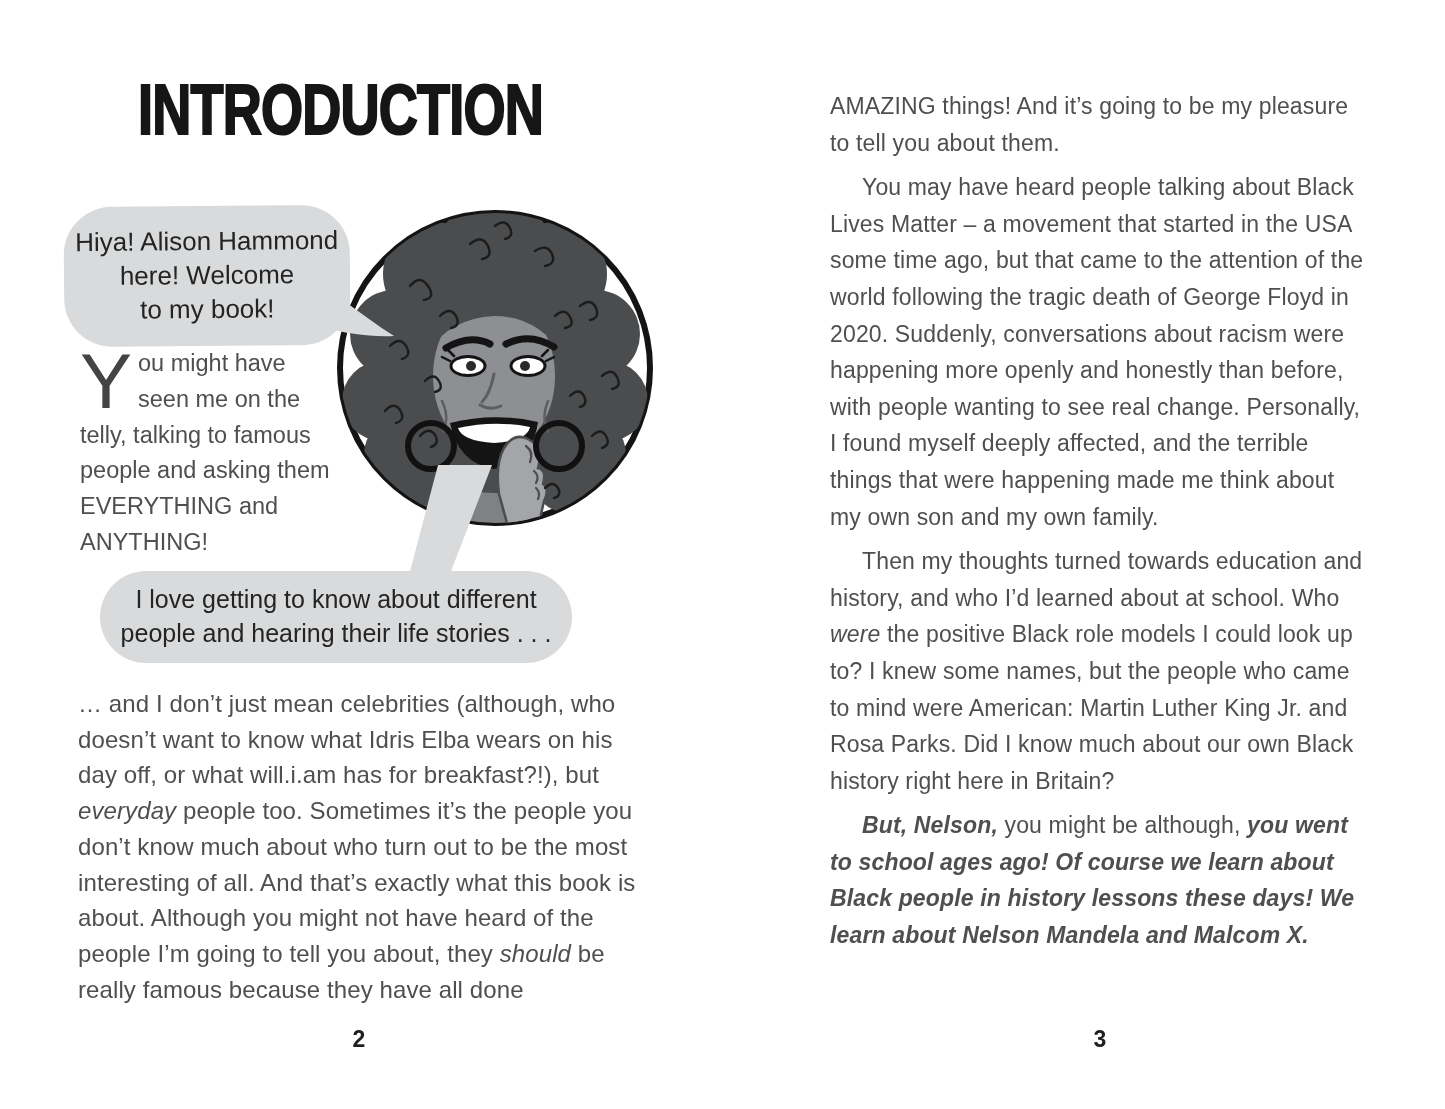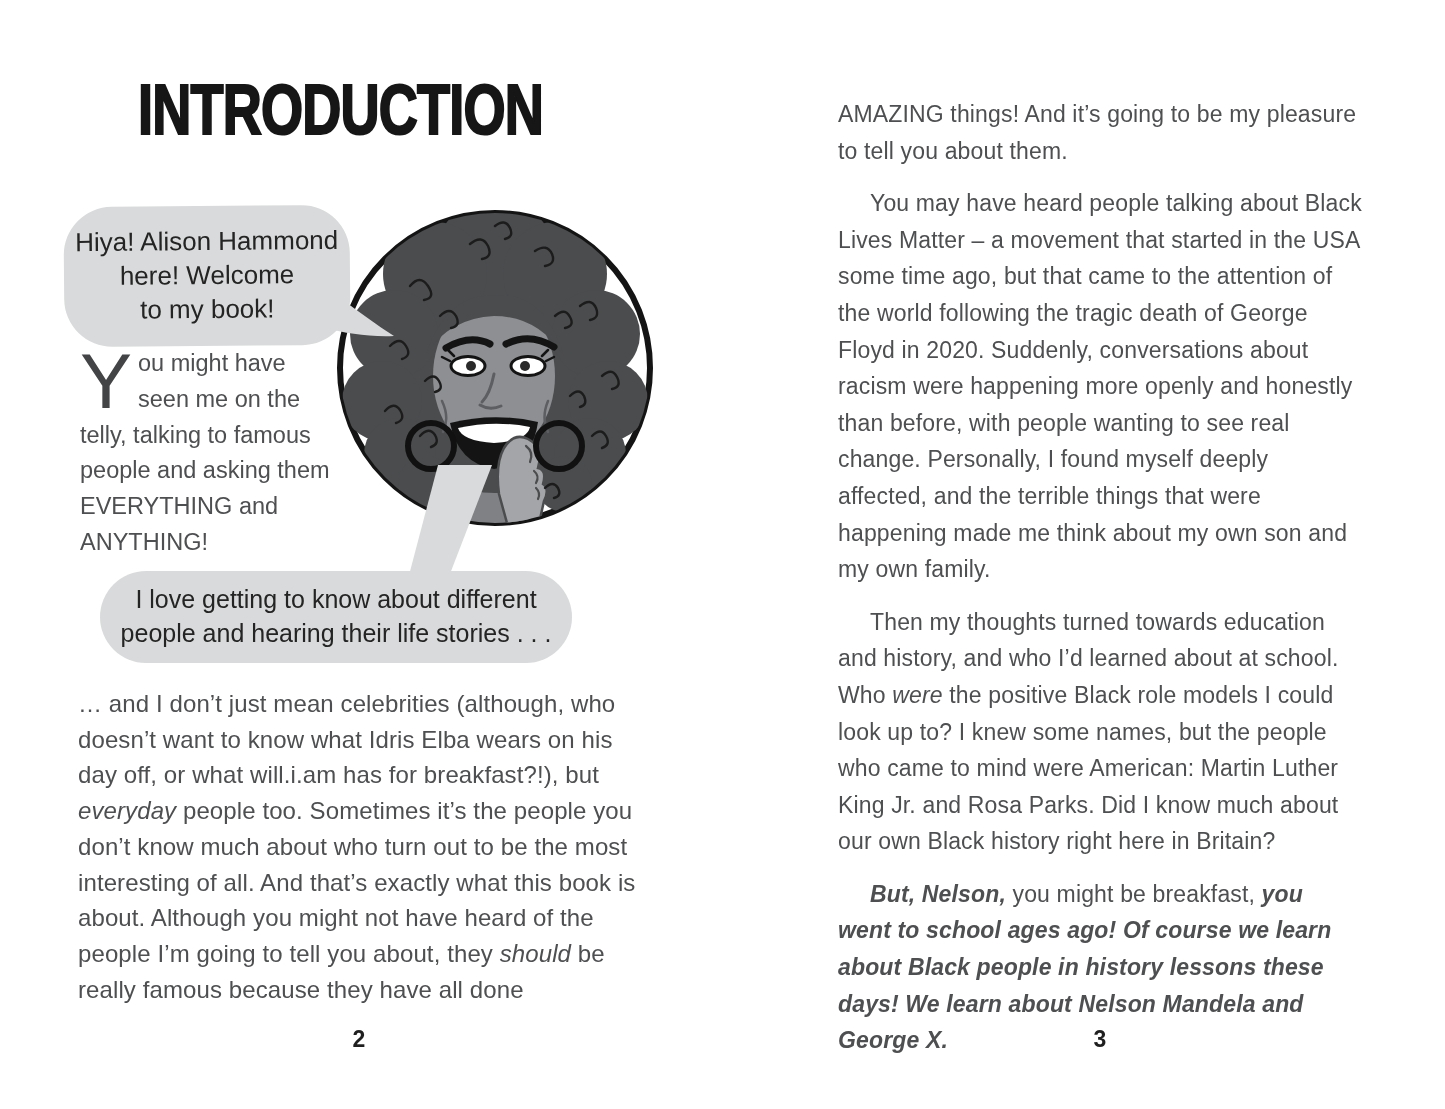--- a/index.html
+++ b/index.html
@@ -43,21 +43,21 @@
     font-size:23px;font-weight:700;color:#1f1f1f;text-align:center;
   }
   .pagenum-left{left:78px;top:1026px;width:562px;}
   .pagenum-right{left:822px;top:1026px;width:556px;}
 
   
   .right-col{
     left:822px;top:80px;width:556px;
     font-size:23px;line-height:36.6px;font-weight:300;letter-spacing:0.15px;
   }
-  .right-col p{margin:16px;}
+  .right-col p{margin:8px;}
   .right-col p.indent{text-indent:32px;}
 
   .seg-i{font-style:italic;}
   .seg-bi{font-weight:bold;font-style:italic;}
 </style>
 </head>
 <body>
 
 <div class="abs title">INTRODUCTION</div>
 
@@ -183,16 +183,16 @@
 </div>
 
 <div class="abs body-para"><span>… and I don’t just mean celebrities (although, who doesn’t want to know what Idris Elba wears on his day off, or what will.i.am has for breakfast?!), but </span><span class="seg-i">everyday</span><span> people too. Sometimes it’s the people you don’t know much about who turn out to be the most interesting of all. And that’s exactly what this book is about. Although you might not have heard of the people I’m going to tell you about, they </span><span class="seg-i">should</span><span> be really famous because they have all done</span></div>
 
 <div class="abs pagenum pagenum-left">2</div>
 
 <div class="abs right-col">
   <p class="para"><span>AMAZING things! And it’s going to be my pleasure to tell you about them.</span></p>
   <p class="para indent"><span>You may have heard people talking about Black Lives Matter – a movement that started in the USA some time ago, but that came to the attention of the world following the tragic death of George Floyd in 2020. Suddenly, conversations about racism were happening more openly and honestly than before, with people wanting to see real change. Personally, I found myself deeply affected, and the terrible things that were happening made me think about my own son and my own family.</span></p>
   <p class="para indent"><span>Then my thoughts turned towards education and history, and who I’d learned about at school. Who </span><span class="seg-i">were</span><span> the positive Black role models I could look up to? I knew some names, but the people who came to mind were American: Martin Luther King Jr. and Rosa Parks. Did I know much about our own Black history right here in Britain?</span></p>
-  <p class="para indent"><span class="seg-bi">But, Nelson,</span><span> you might be breakfast, </span><span class="seg-bi">you went to school ages ago! Of course we learn about Black people in history lessons these days! We learn about Nelson Mandela and George X.</span></p>
+  <p class="para indent"><span class="seg-bi">But, Nelson,</span><span> you might be although, </span><span class="seg-bi">you went to school ages ago! Of course we learn about Black people in history lessons these days! We learn about Nelson Mandela and Malcom X.</span></p>
 </div>
 
 <div class="abs pagenum pagenum-right">3</div>
 
 </body></html>

